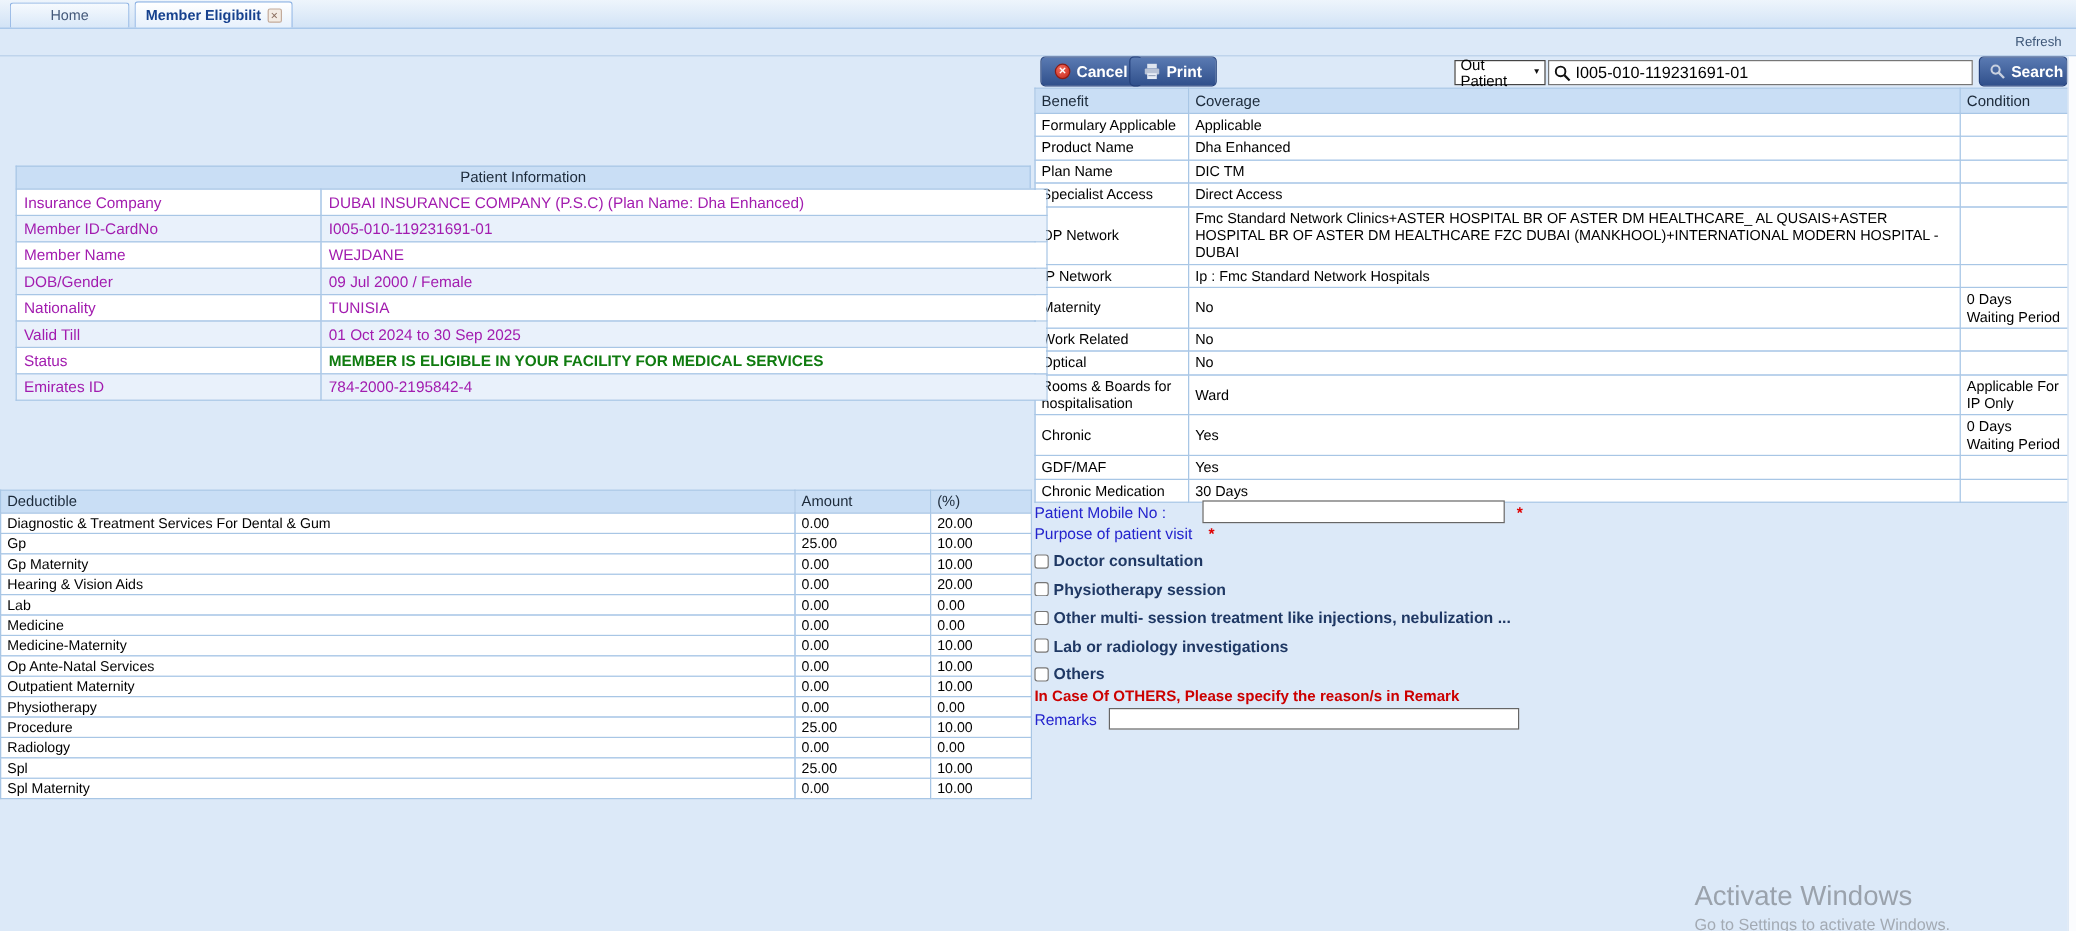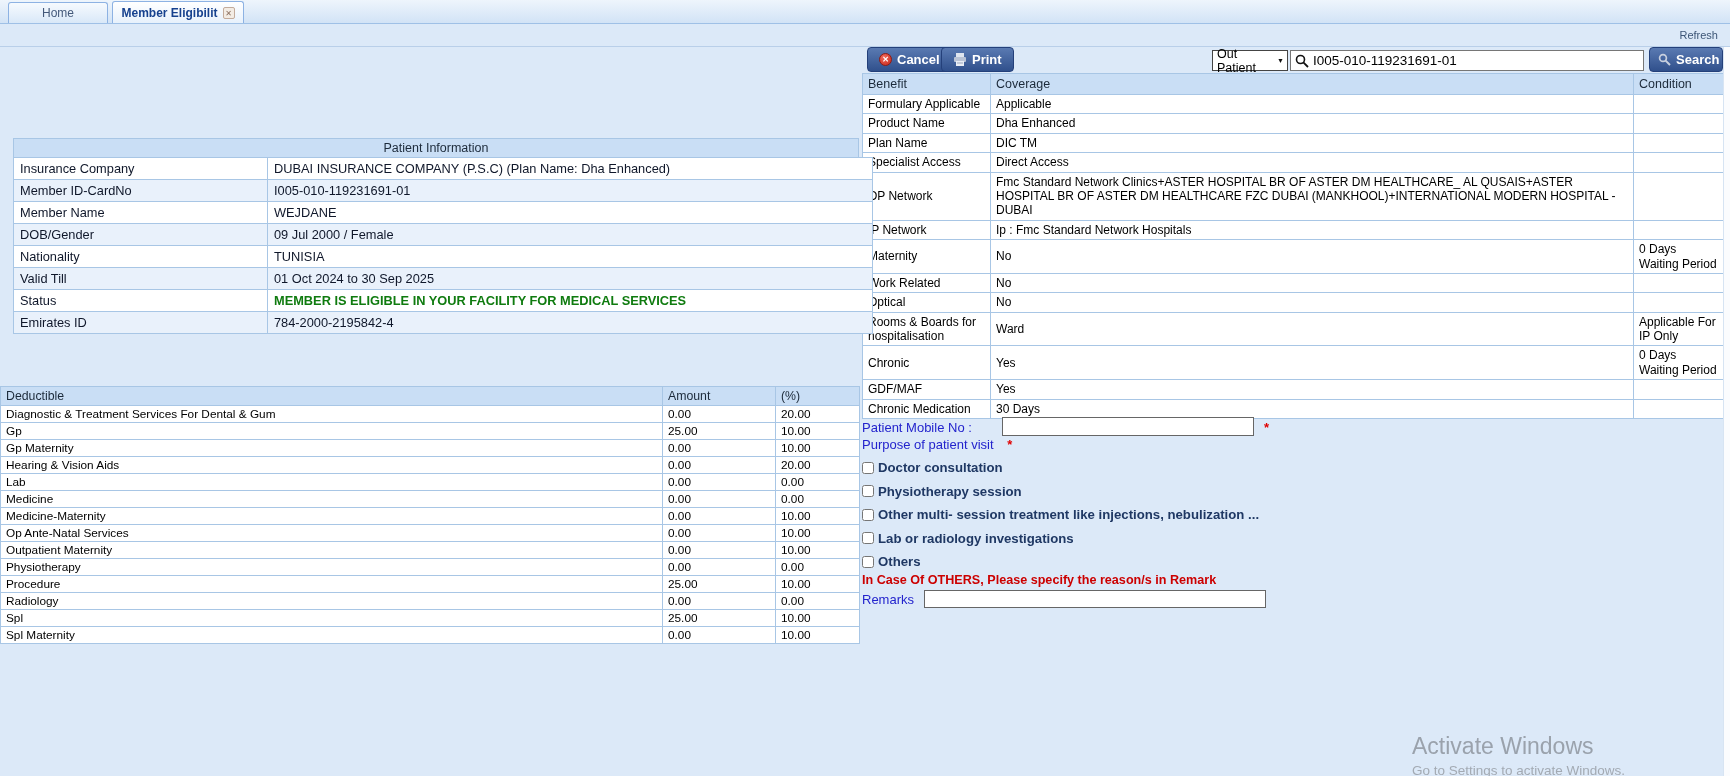--- a/index.html
+++ b/index.html
@@ -43,31 +43,31 @@
 
   
   table { border-collapse:collapse; width:100%; table-layout:fixed; }
   th, td { border:1px solid #a8c6e5; text-align:left; vertical-align:middle; overflow:hidden; }
   th { background:#c9def5; font-weight:normal; color:#1c2a3a; }
 
   
   .pi-wrap { position:absolute; left:0; top:138px; width:859px;padding-left:13px; }
   .pi-header { height:19px; background:#c9def5; border:1px solid #a8c6e5; border-bottom:none;
     text-align:center; font-size:12.5px; color:#1c2a3a; line-height:18px; }
-  .pi-table td { height:22px; font-size:12.8px; padding:1px 6px; background:#fff; color:#0f172a; }
+  .pi-table td { height:22px; font-size:12.8px; padding:1px 6px; background:#fff; color:#a21caf; }
   .pi-table tr:nth-child(even) td { background:#e9f1fb; }
   .pi-table td.green { color:#0f7b0f; font-weight:bold; }
 
   
   .benefit-wrap { position:absolute; left:862px; top:73px; width:861px; }
   .benefit-table th { font-size:12.5px; padding:3px 5px; }
   .benefit-table td { font-size:12px; line-height:1.2; padding:2px 5px; background:#fff; color:#000; }
 
   
-  .ded-wrap { position:absolute; left:0; top:386px; width:715px; }
+  .ded-wrap { position:absolute; left:0; top:408px; width:715px; }
   .ded-table th { font-size:12.3px; padding:2px 5px; }
   .ded-table td { height:17px; font-size:11.8px; padding:0 5px; background:#fff; color:#000; }
 
   
   .form { position:absolute; left:862px; top:420px; width:470px; font-size:13px; }
   .flabel { color:#2323cd; }
   .req { color:#e00000; font-weight:bold; }
   .mobile-row { position:absolute; left:0; top:0; width:470px; }
   .mobile-input { position:absolute; left:140px; top:-3px; width:252px; height:19px;
     border:1px solid #666; background:#fff; font-size:12px; }

